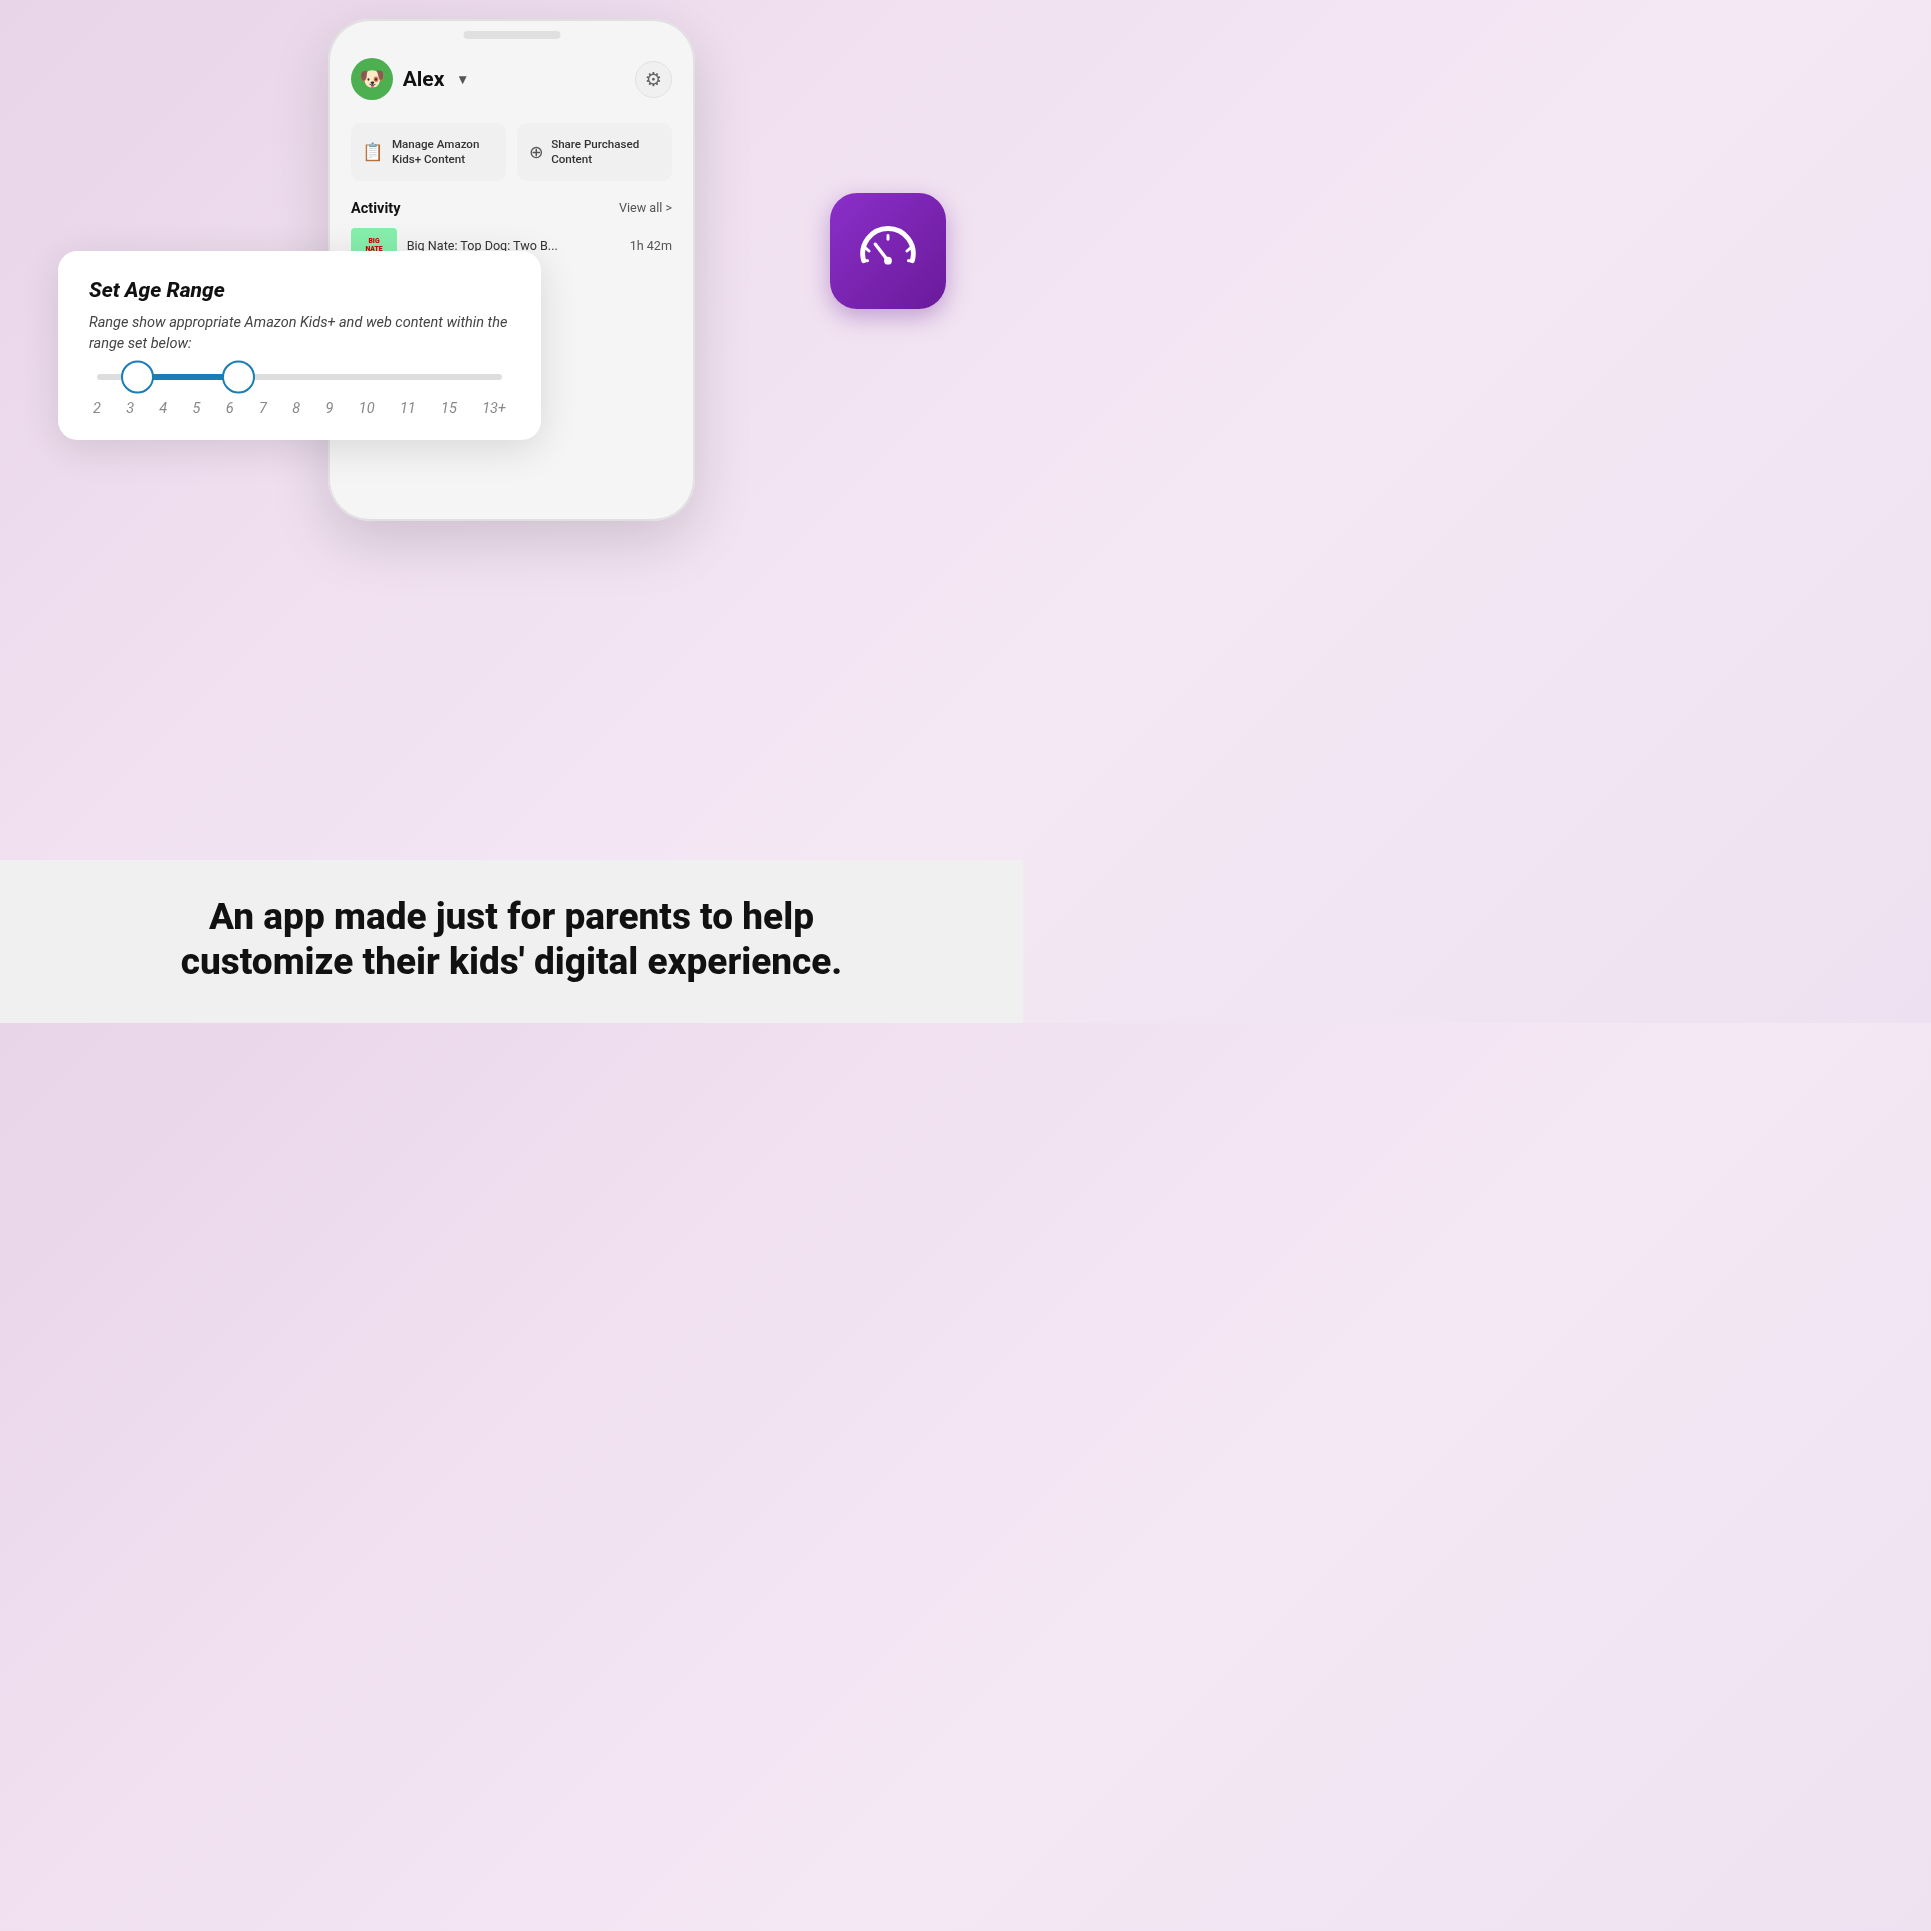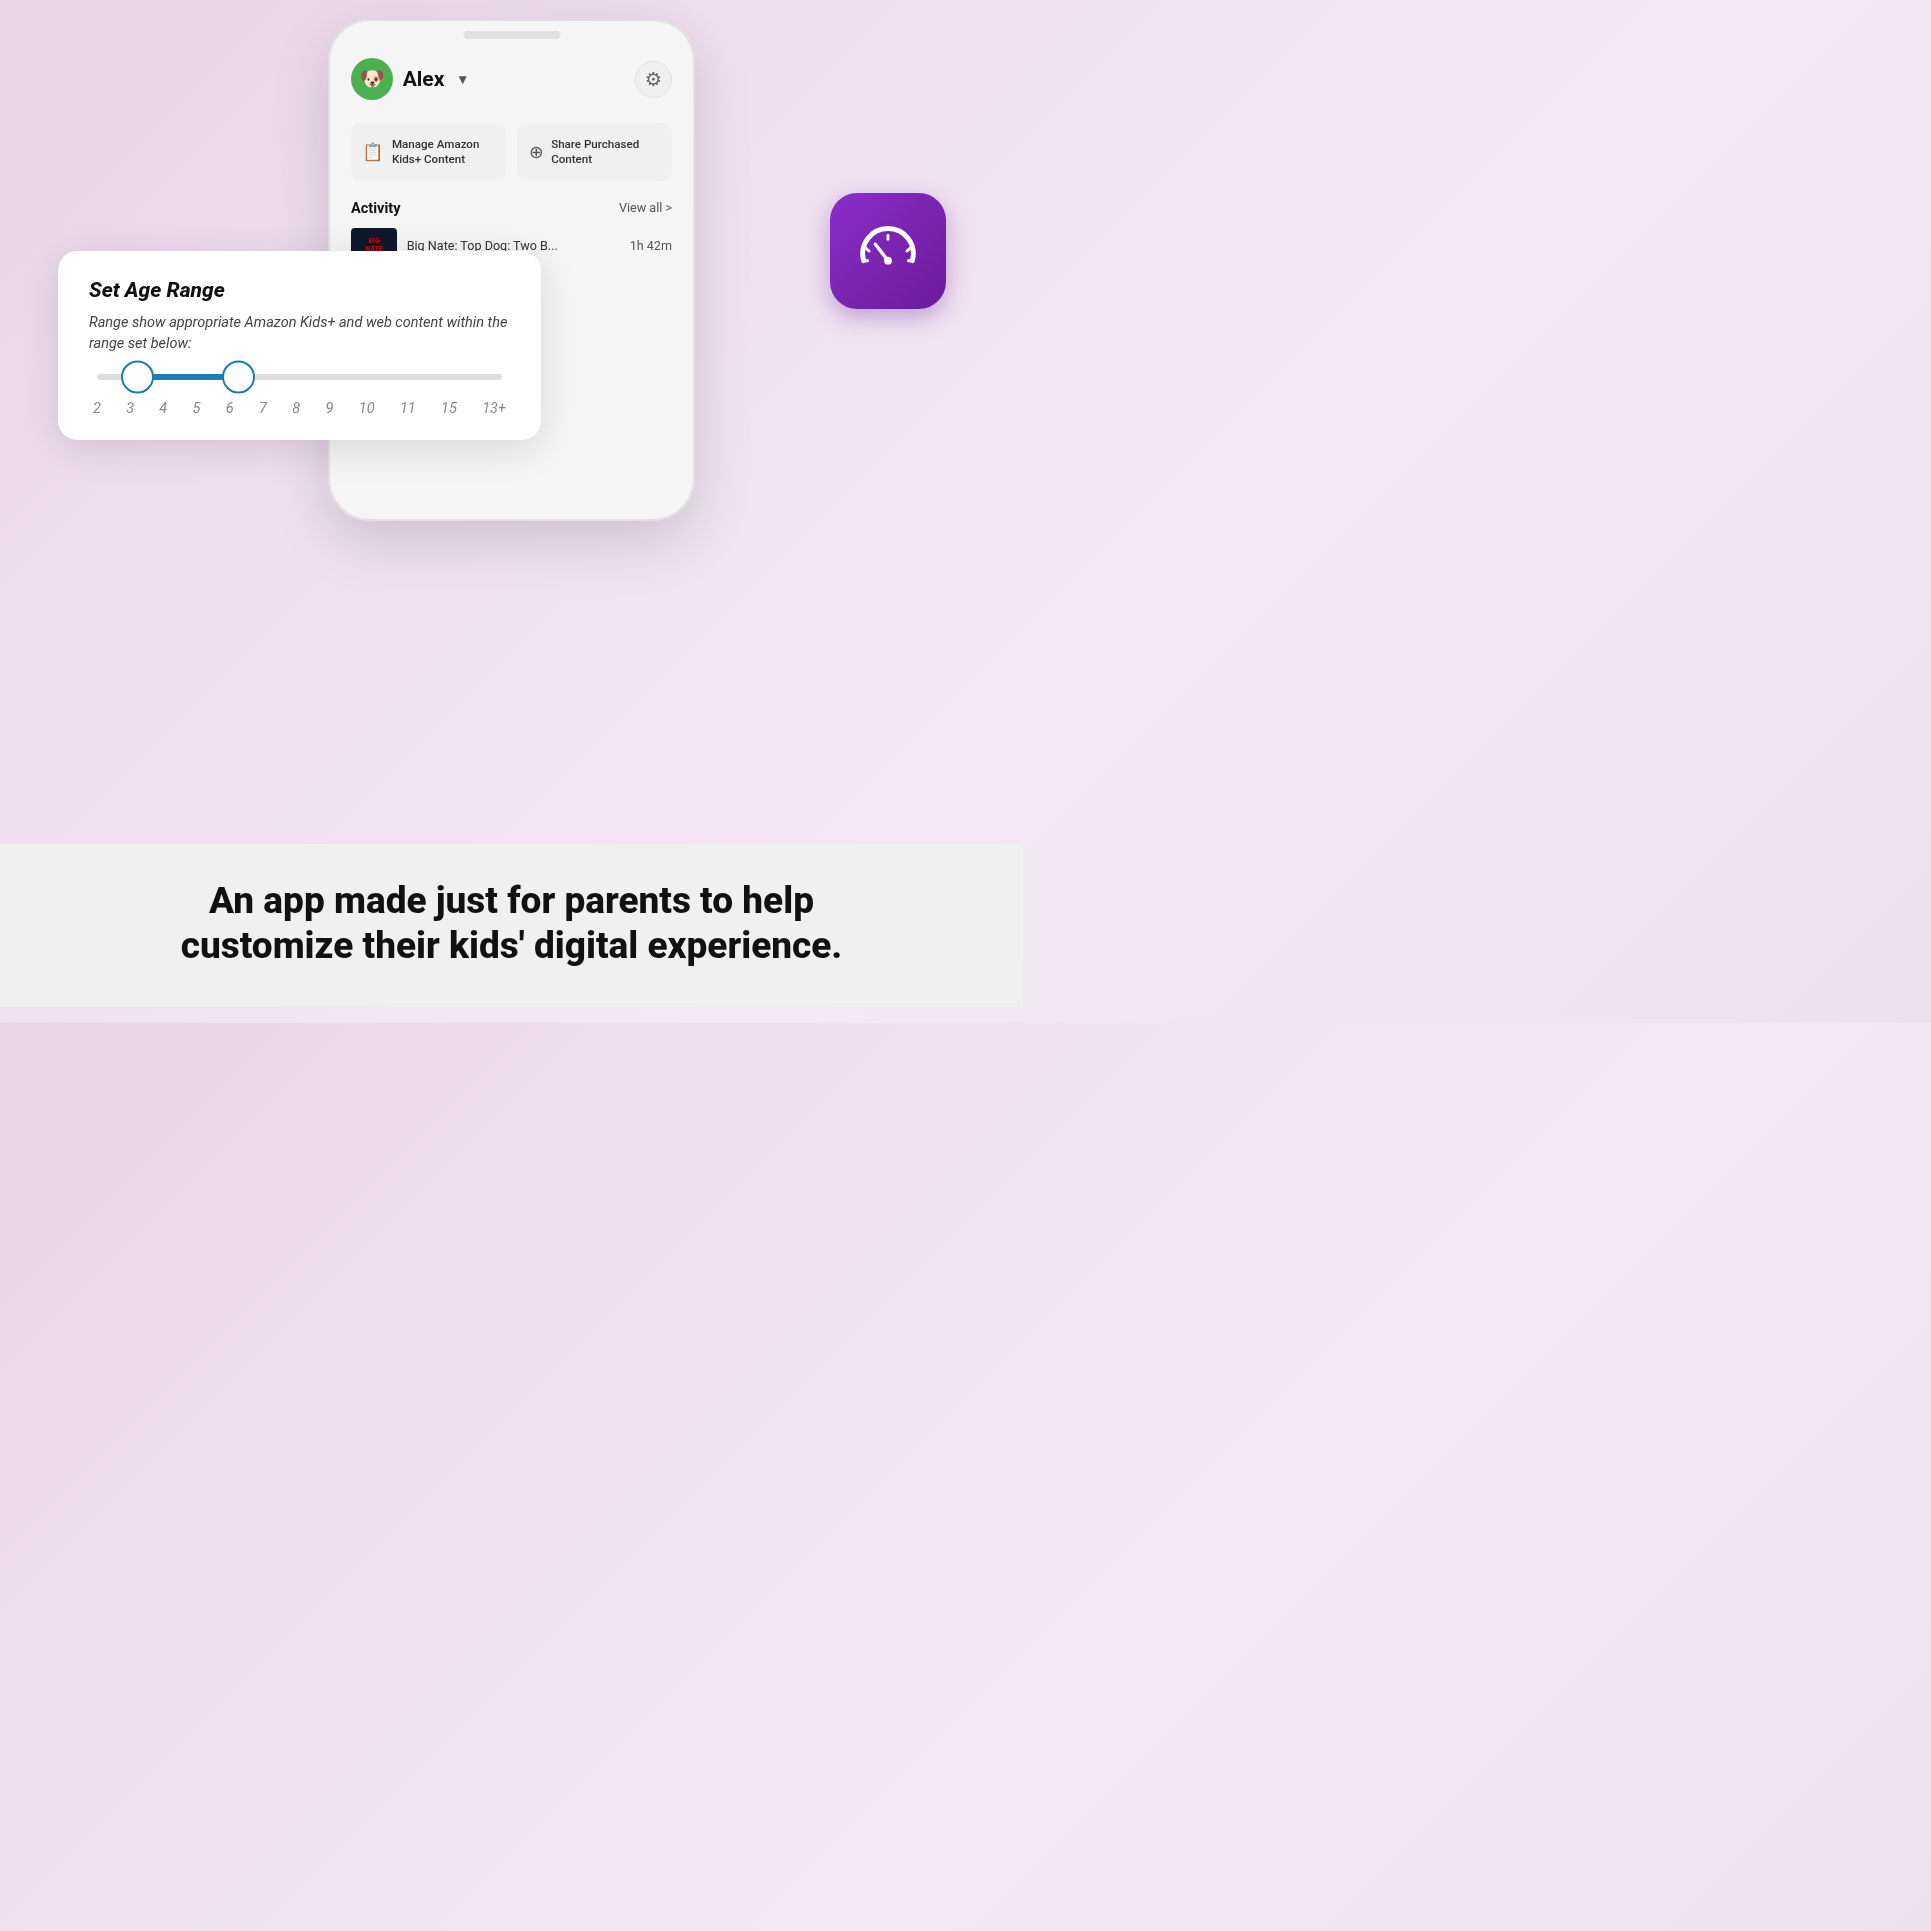--- a/index.html
+++ b/index.html
@@ -158,21 +158,21 @@
     .activity-item {
       display: flex;
       align-items: center;
       gap: 9.7px;
     }
 
     .activity-thumb {
       width: 46px;
       height: 35px;
       border-radius: 3.9px;
-      background: #0f172a;
+      background: #86efac;
       display: flex;
       align-items: center;
       justify-content: center;
       font-size: 7.7px;
       font-weight: 900;
       color: #c00;
       line-height: 1.1;
       text-align: center;
       padding: 2.9px;
       flex-shrink: 0;
@@ -292,21 +292,21 @@
 
     
     .speedometer-icon {
       width: 68px;
       height: 68px;
     }
 
     
     .bottom-section {
       position: absolute;
-      bottom: 16px;
+      bottom: 0;
       left: 0;
       right: 0;
       background: #f0f0f0;
       padding: 35px 58px 39px;
       text-align: center;
     }
 
     .tagline {
       font-size: 37px;
       font-weight: 800;

